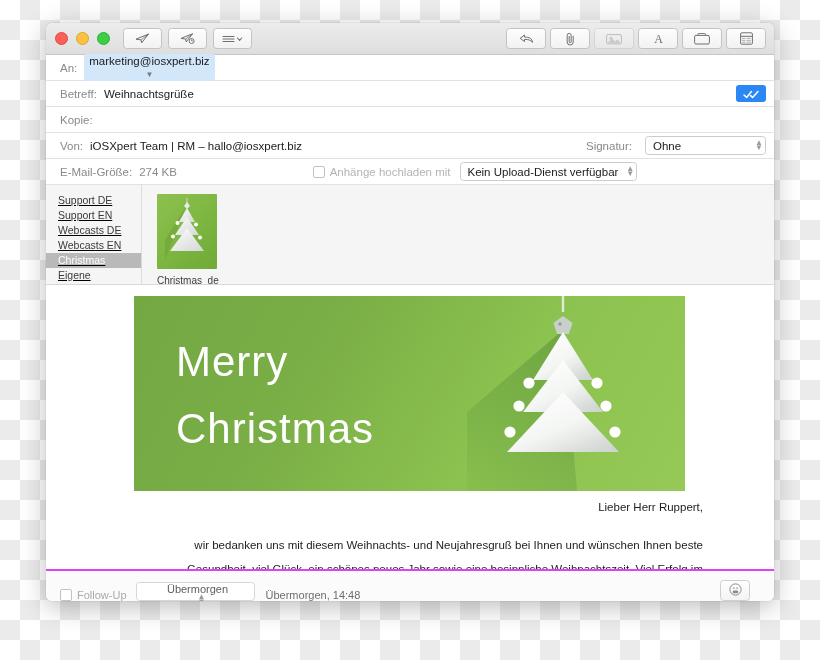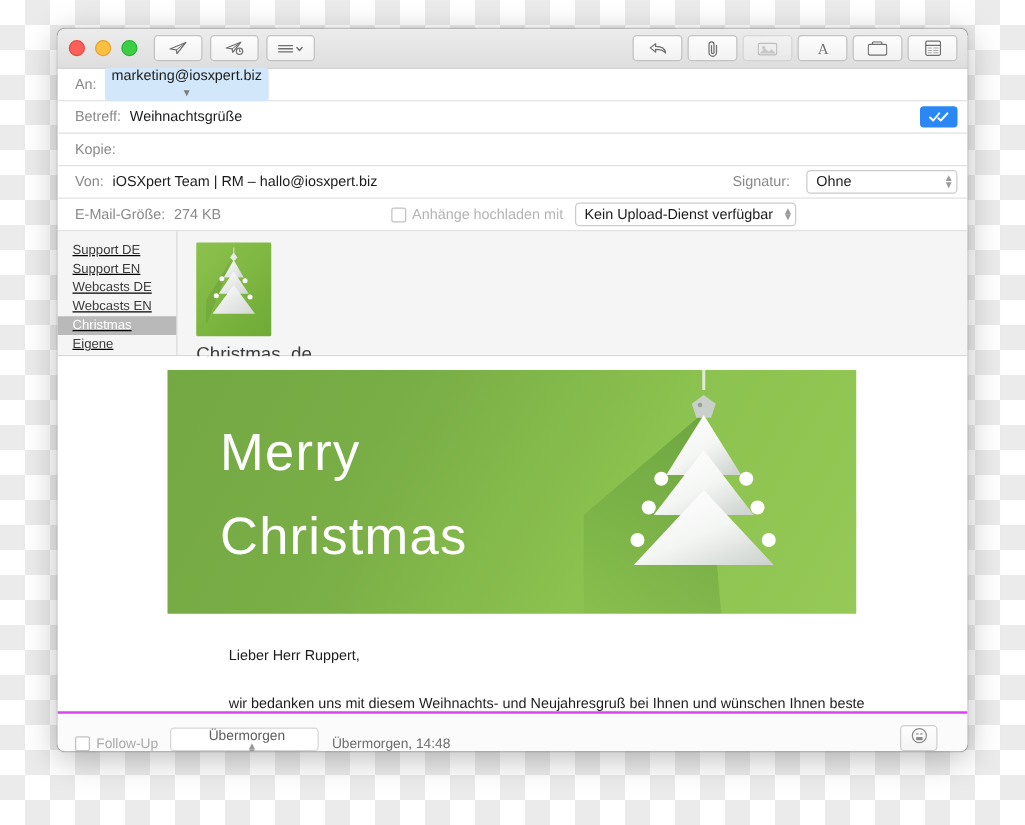--- a/index.html
+++ b/index.html
@@ -148,21 +148,21 @@
   .thumb { width: 60px; }
   .thumb-img {
     width: 60px; height: 75px;
     border-radius: 1px;
     overflow: hidden;
     position: relative;
     background: linear-gradient(135deg,#8ec14e 0%,#7fb842 45%,#6faa37 100%);
   }
   .thumb-cap {
     margin-top: 6px;
-    font-size: 15px; color: #3c3c3c; text-align: center;
+    font-size: 10px; color: #3c3c3c; text-align: center;
     white-space: nowrap;
   }
 
   
   .body-scroll {
     flex: 1;
     background: #ffffff;
     overflow: hidden;
     position: relative;
   }
@@ -186,25 +186,26 @@
   }
   .banner-text .l2 { display: block; }
 
   .tree-zone {
     position: absolute;
     right: 18px; top: 0; width: 200px; height: 195px;
   }
 
   .body-text {
     position: absolute;
-    left: 137px; top: 228px;
+    left: 137px; top: 210px;
     width: 520px;
     font-size: 11.5px;
     color: #1d1d1d;
     line-height: 24px;
+    text-align: right;
   }
   .body-text p { margin: 0 0 14px 0; }
 
   
   .bottom {
     flex: none;
     height: 30px;
     background: #fbfbfb;
     border-top: 2px solid #d946ef;
     display: flex; align-items: flex-end;

